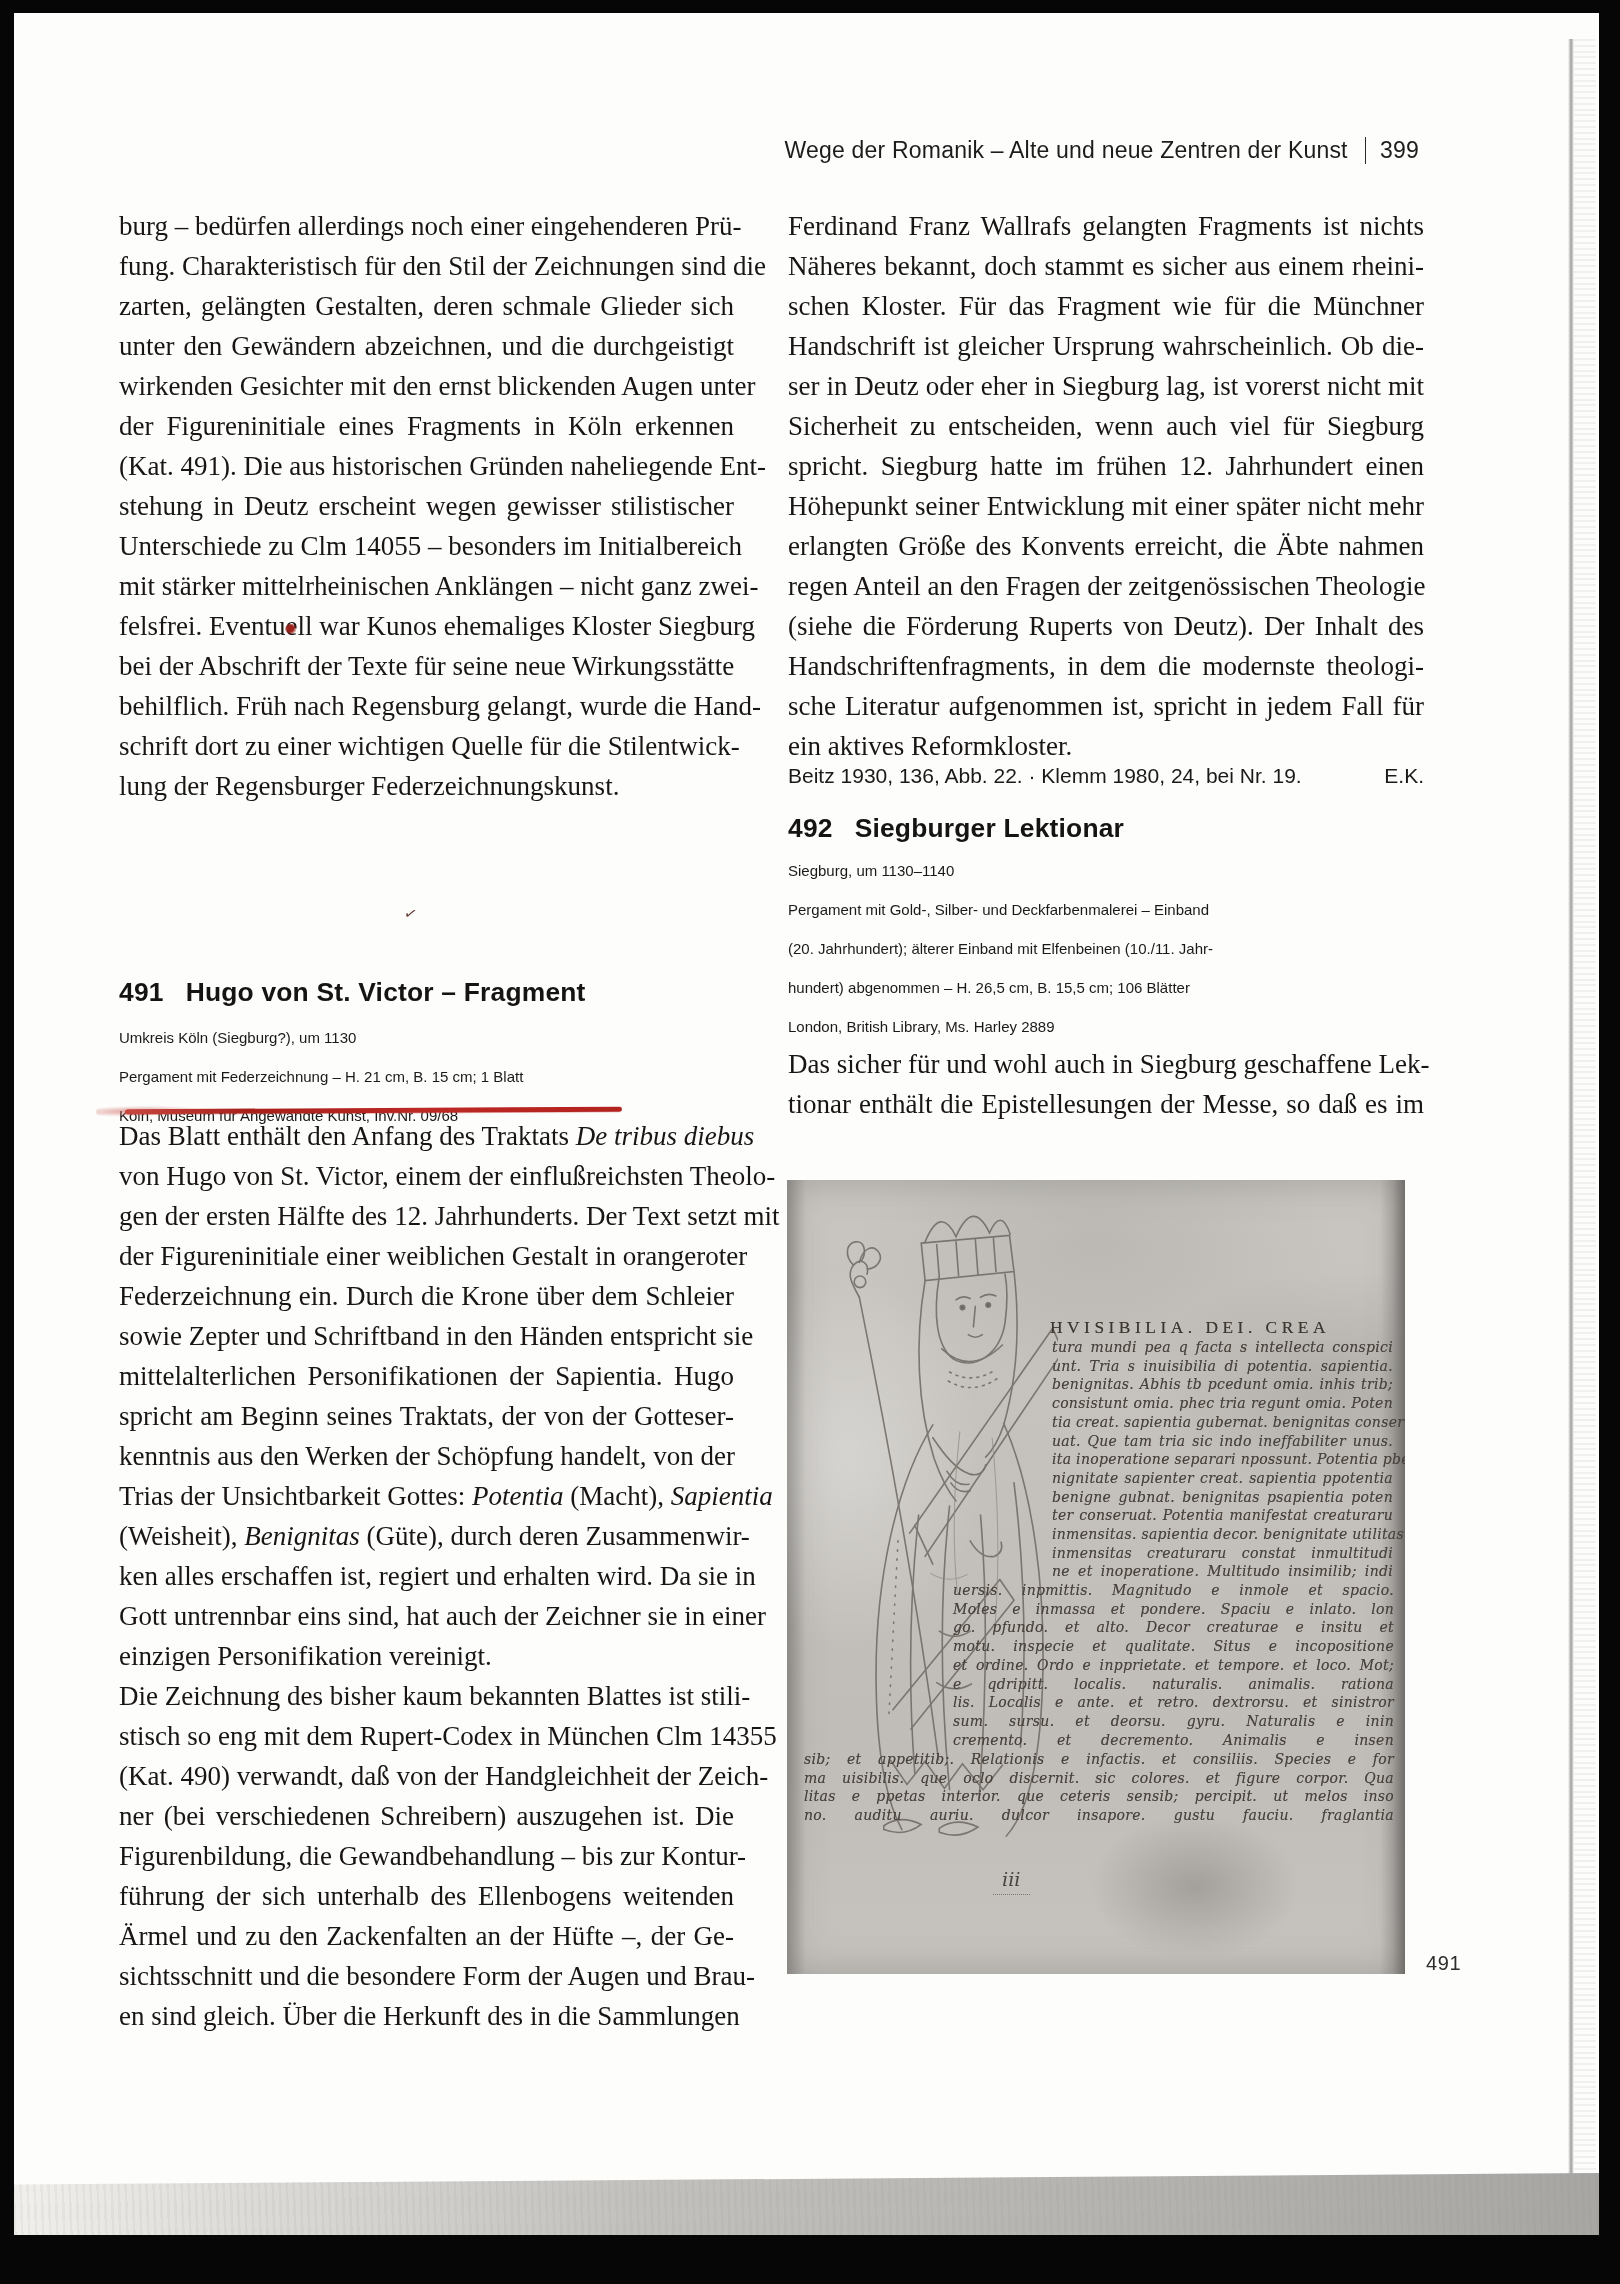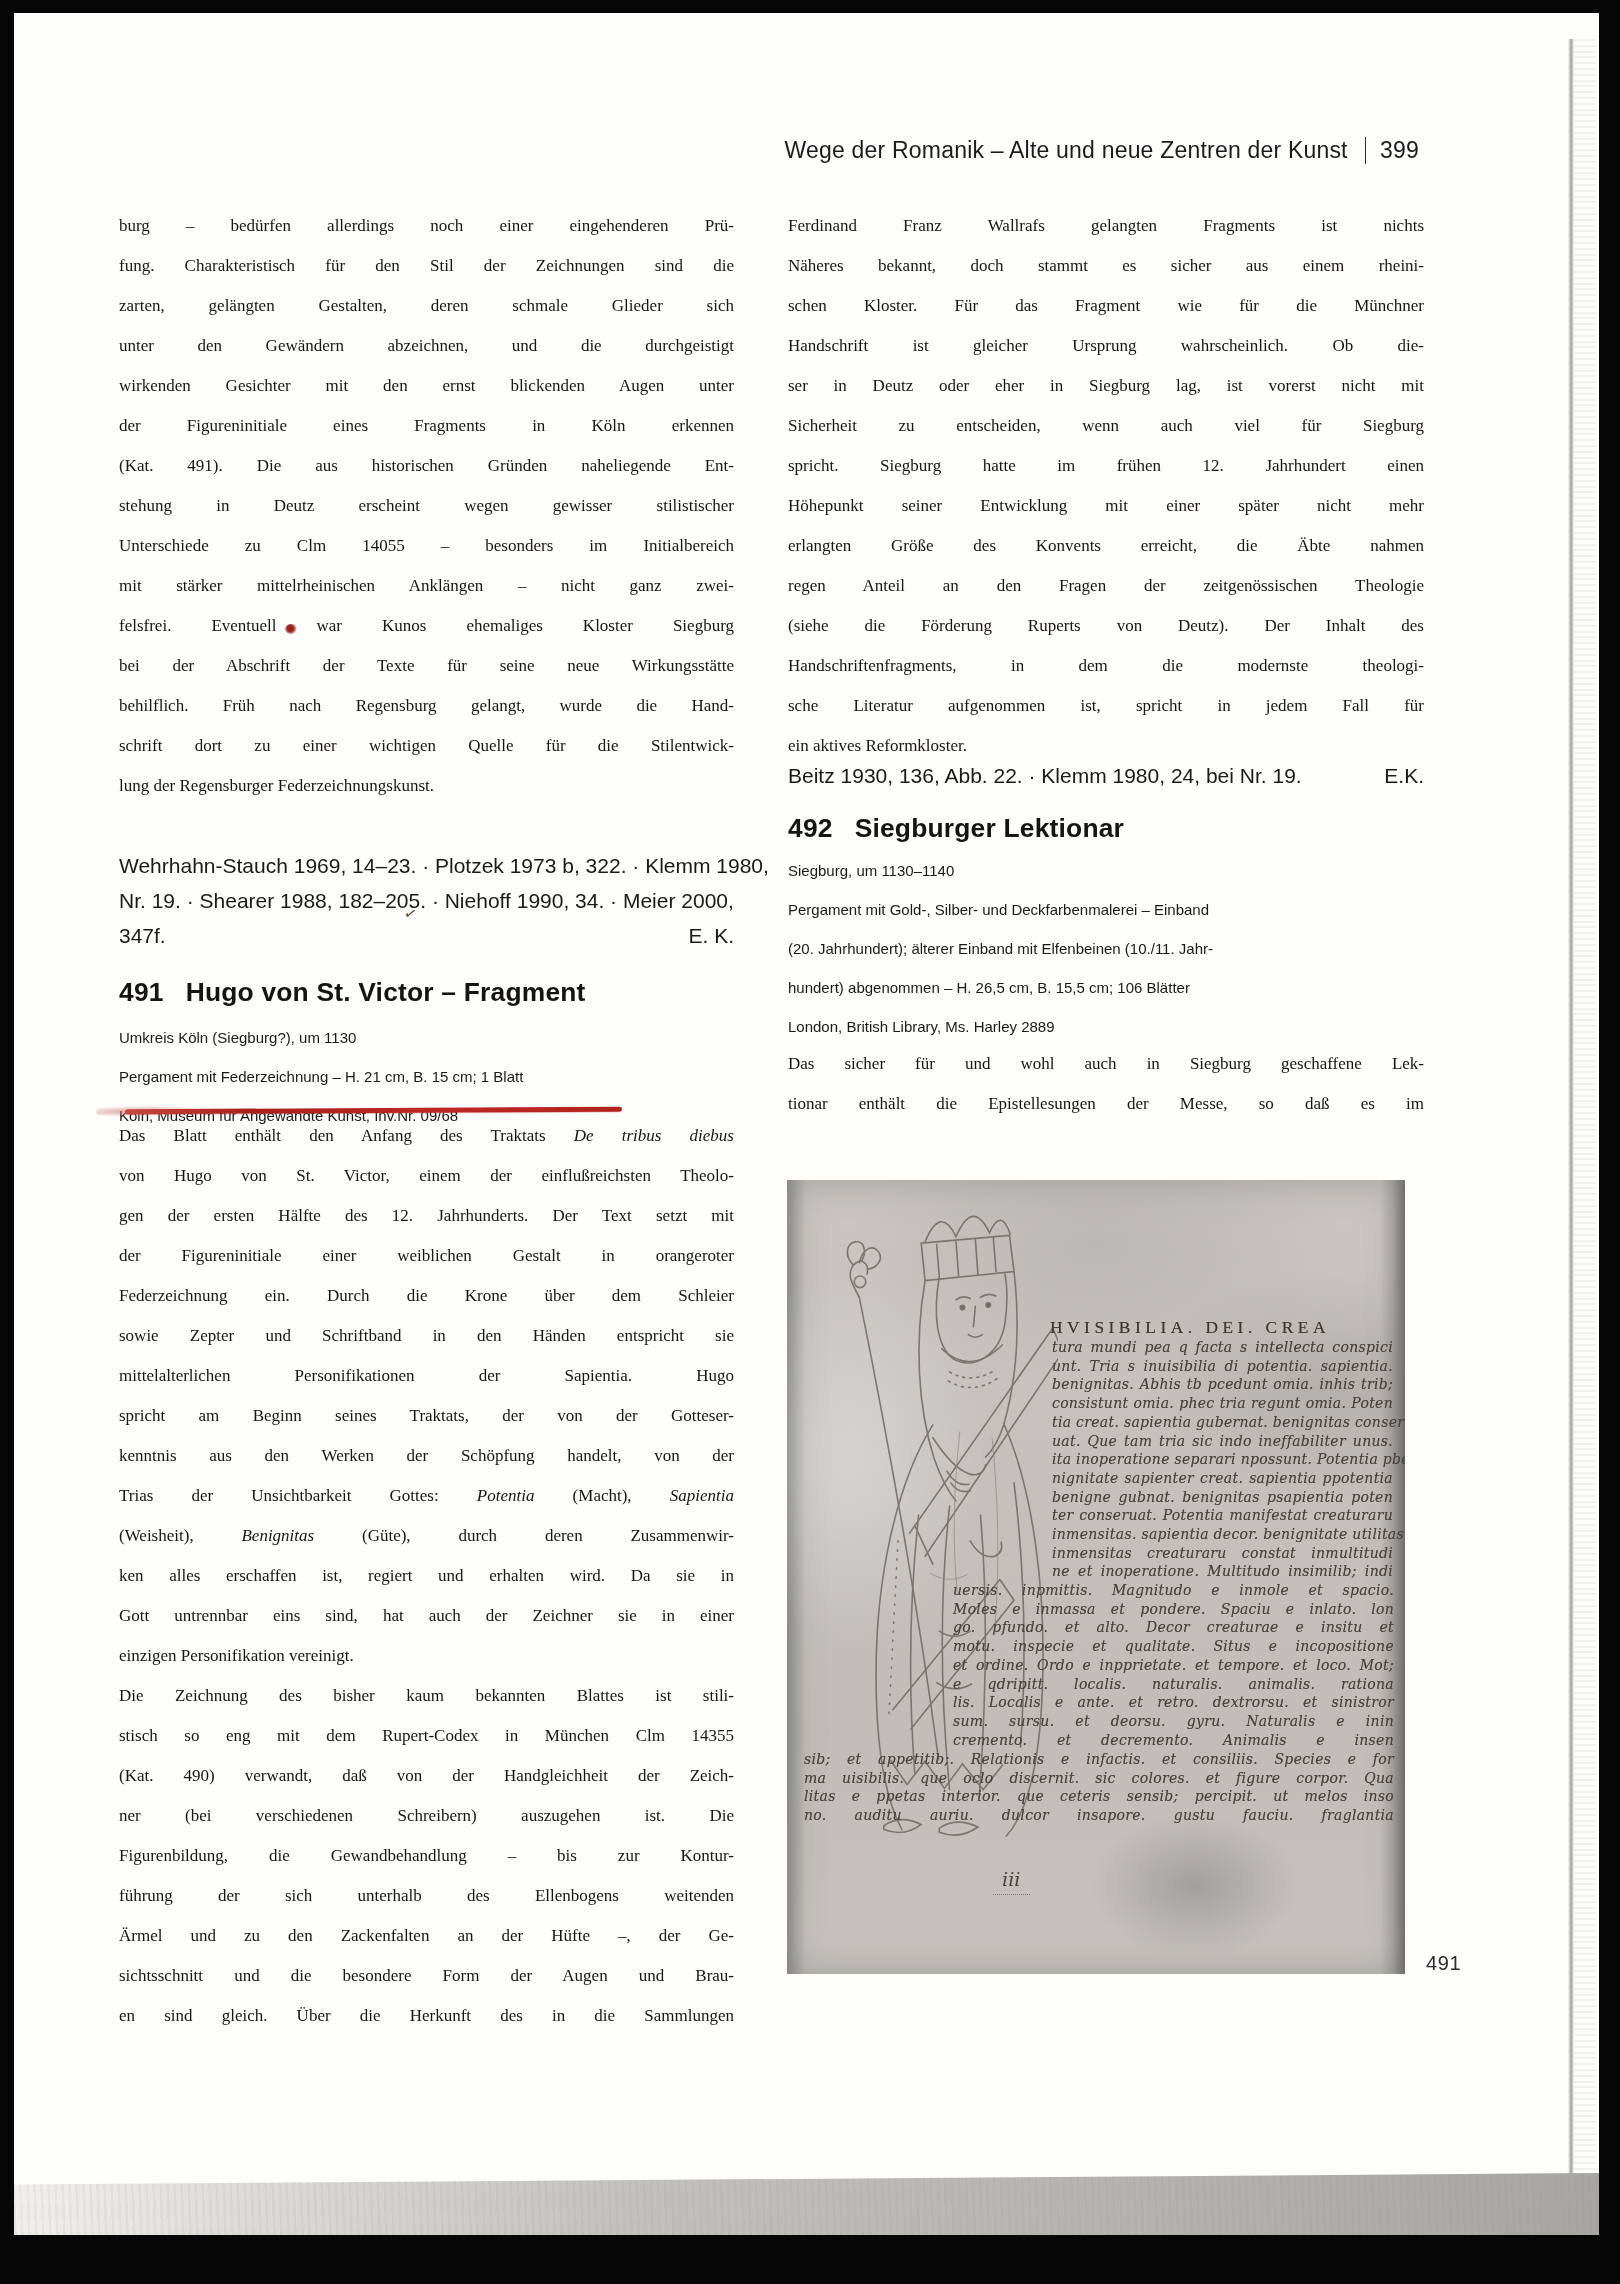--- a/index.html
+++ b/index.html
@@ -6,21 +6,21 @@
   .scan{position:relative;width:1620px;height:2284px;background:#060606;overflow:hidden;
         font-family:"Liberation Sans",sans-serif;}
   .page{position:absolute;left:14px;top:13px;width:1585px;height:2222px;background:#fdfdfc;}
 
   
   .hdr{position:absolute;top:124px;right:180px;font-size:23px;color:#1c1c1c;letter-spacing:0.2px;
        display:flex;align-items:center;}
   .hdr .rule{display:inline-block;width:1.3px;height:27px;background:#2a2a2a;margin:0 14px 0 17px;}
   .hdr .pn{font-size:23px;}
 
-  .serifline{font-family:"Liberation Serif","DejaVu Serif",serif;font-size:17px;line-height:40px;
+  .serifline{font-family:"Liberation Serif","DejaVu Serif",serif;font-size:27px;line-height:40px;
              color:#181512;text-align:justify;text-align-last:justify;white-space:nowrap;}
   .serifline.end{text-align-last:left;}
   .sansline{font-size:21px;line-height:35px;color:#1c1a18;white-space:nowrap;}
   .detline{font-size:15px;line-height:39px;color:#1c1a18;white-space:nowrap;}
   .entry-head{font-size:26.4px;font-weight:600;color:#161412;letter-spacing:0.2px;}
   .entry-head .num{margin-right:22px;font-weight:600;}
   .bibrow{display:flex;justify-content:space-between;align-items:baseline;}
   .initials{font-size:21px;color:#1c1a18;}
 
   .col{position:absolute;}
@@ -109,30 +109,20 @@
         <div class="serifline">stehung in Deutz erscheint wegen gewisser stilistischer</div>
         <div class="serifline">Unterschiede zu Clm 14055 – besonders im Initialbereich</div>
         <div class="serifline">mit stärker mittelrheinischen Anklängen – nicht ganz zwei-</div>
         <div class="serifline">felsfrei. Eventuell war Kunos ehemaliges Kloster Siegburg</div>
         <div class="serifline">bei der Abschrift der Texte für seine neue Wirkungsstätte</div>
         <div class="serifline">behilflich. Früh nach Regensburg gelangt, wurde die Hand-</div>
         <div class="serifline">schrift dort zu einer wichtigen Quelle für die Stilentwick-</div>
         <div class="serifline end">lung der Regensburger Federzeichnungskunst.</div>
       </div>
 
-    <div id="lcol-bib" class="col">
-      <div>
-          <div class="sansline">Wehrhahn-Stauch 1969, 14–23. · Plotzek 1973 b, 322. · Klemm 1980,</div>
-          <div class="sansline">Nr. 19. · Shearer 1988, 182–205. · Niehoff 1990, 34. · Meier 2000,</div>
-        </div>
-      <div class="sansline bibrow">
-        <span>347f.</span>
-        <span class="initials">E. K.</span>
-      </div>
-    </div>
 
     <div id="l-entry-head" class="entry-head">
       <span class="num">491</span><span>Hugo von St. Victor – Fragment</span>
     </div>
 
     <div id="lcol-det" class="col">
         <div class="detline">Umkreis Köln (Siegburg?), um 1130</div>
         <div class="detline">Pergament mit Federzeichnung – H. 21 cm, B. 15 cm; 1 Blatt</div>
         <div class="detline">Köln, Museum für Angewandte Kunst, Inv.Nr. 09/68</div>
       </div>

